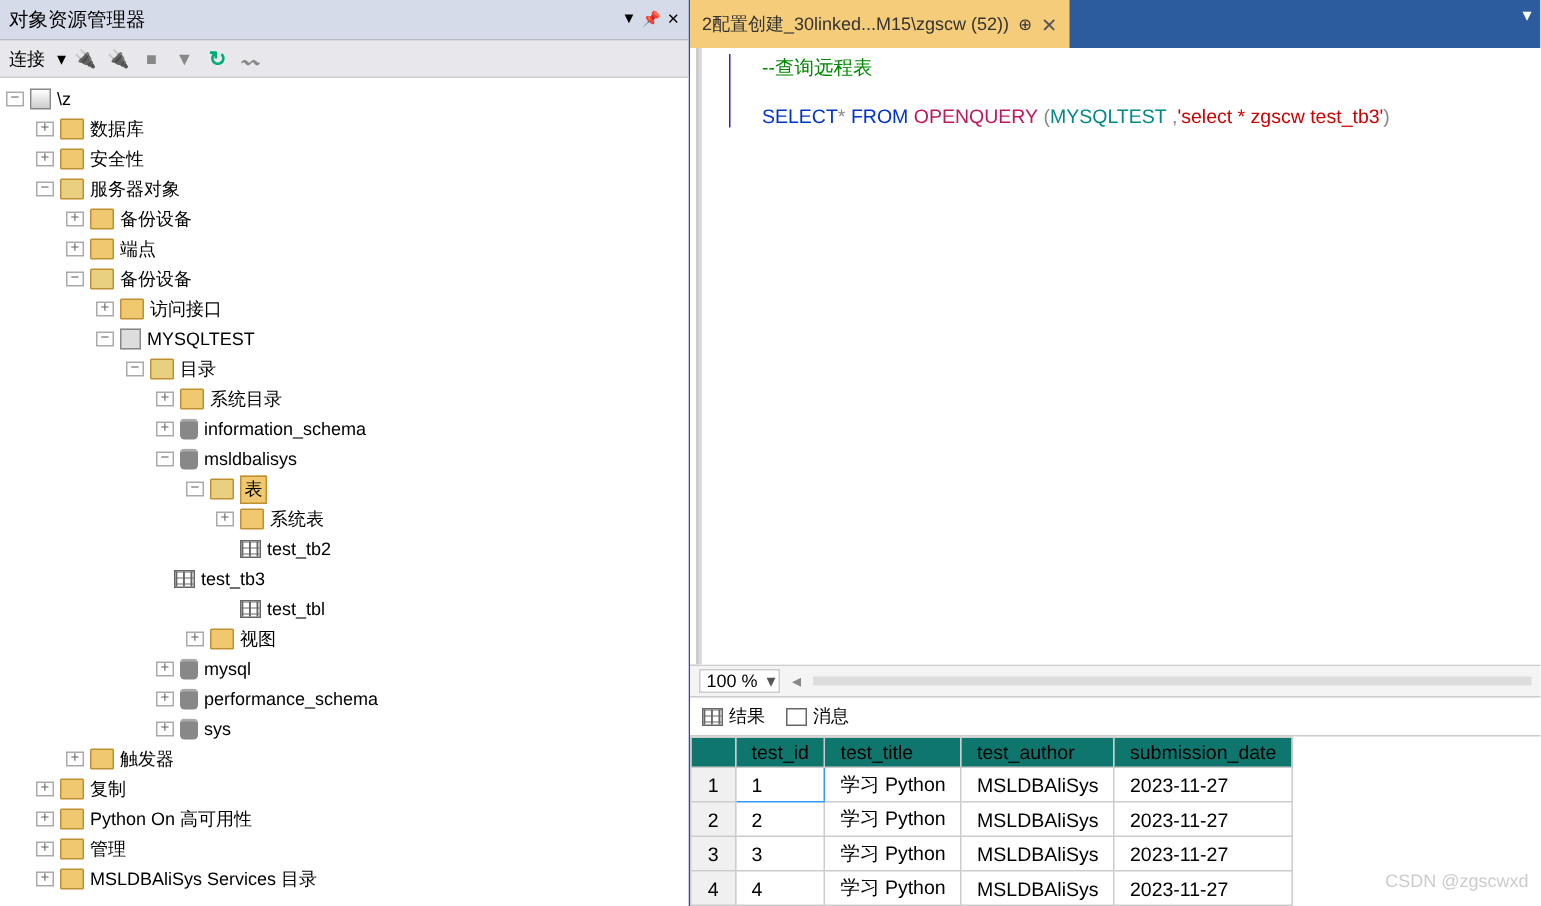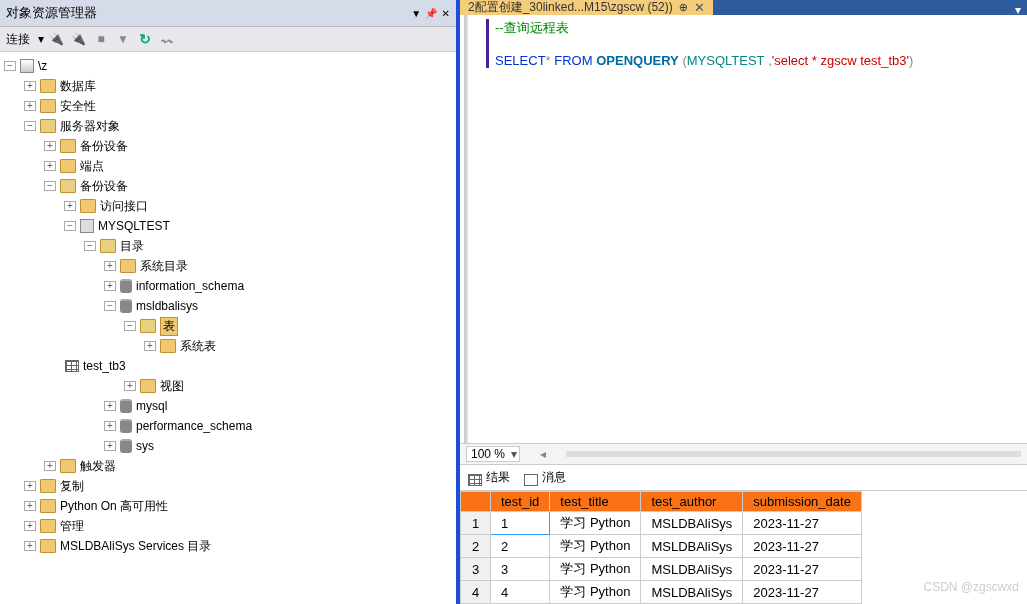--- a/index.html
+++ b/index.html
@@ -1,19 +1,19 @@
 <!DOCTYPE html>
 <html><head>
 <meta charset="utf-8">
 <style>
 * { box-sizing: border-box; margin: 0; padding: 0; font-family: "Microsoft YaHei", Arial, sans-serif; }
 body { width: 1027px; height: 604px; display: flex; font-size: 12px; background: #fff; overflow: hidden; position: relative; }
 
 
-.left-panel { width: 460px; height: 100%; border-right: 4px solid #1d4ed8; display: flex; flex-direction: column; background: #e8e8ec; }
+.left-panel { width: 460px; height: 100%; border-right: 1px solid #1d4ed8; display: flex; flex-direction: column; background: #e8e8ec; }
 .panel-header { background: #d6dbe9; border-bottom: 1px solid #b8b8c0; padding: 4px 6px; display: flex; justify-content: space-between; align-items: center; font-size: 13px; }
 .panel-header-controls { display: flex; gap: 4px; }
 .panel-header-controls span { font-size: 10px; cursor: pointer; }
 .toolbar { background: #e8e8ec; border-bottom: 1px solid #ccc; padding: 3px 6px; display: flex; align-items: center; gap: 4px; }
 .toolbar-label { margin-right: 4px; }
 .toolbar-btn { width: 18px; height: 18px; display: inline-flex; align-items: center; justify-content: center; cursor: pointer; }
 .refresh-icon { color: #0a7; font-weight: bold; font-size: 14px; }
 .pulse-icon { color: #888; }
 
 
@@ -23,47 +23,47 @@
 .folder-icon { width: 16px; height: 14px; background: #f0c870; border: 1px solid #c09030; border-radius: 1px; margin-right: 4px; position: relative; }
 .folder-icon.open { background: #e8d080; }
 .db-icon { width: 12px; height: 14px; background: #888; border-radius: 3px 3px 3px 3px; margin-right: 4px; border-top: 2px solid #aaa; }
 .srv-icon { width: 14px; height: 14px; background: linear-gradient(#fff,#ccc); border: 1px solid #888; margin-right: 4px; }
 .link-icon { width: 14px; height: 14px; background: #ddd; border: 1px solid #888; margin-right: 4px; }
 .table-icon { width: 14px; height: 12px; background: #fff; border: 1px solid #666; margin-right: 4px; background-image: linear-gradient(#666 1px, transparent 1px), linear-gradient(90deg, #666 1px, transparent 1px); background-size: 5px 4px; }
 .sel { background: #f0c870; border: 1px solid #c09030; padding: 0 2px; }
 
 
 .right-panel { flex: 1; display: flex; flex-direction: column; }
-.tab-bar { background: #2d5c9e; height: 15px; display: flex; align-items: stretch; }
+.tab-bar { background: #2d5c9e; height: 32px; display: flex; align-items: stretch; }
 .tab { background: #f5cc7a; color: #333; padding: 3px 8px; display: flex; align-items: center; gap: 6px; font-size: 12px; }
 .tab-close { cursor: pointer; color: #555; font-size: 13px; }
 .tab-pin { cursor: pointer; font-size: 11px; }
 
 .editor { flex: 1; background: #fff; padding: 4px 8px; font-family: Consolas, monospace; font-size: 13px; position: relative; border-left: 2px solid #ccc; margin-left: 4px; }
 .editor .line { display: flex; align-items: center; }
 .sql-comment { color: #008800; }
 .sql-keyword { color: #0033cc; }
-.sql-func { color: #0369a1; font-weight: bold; }
+.sql-func { color: #be185d; }
 .sql-id { color: #008888; }
 .sql-str { color: #cc0000; }
 .sql-paren { color: #888; }
 
-.zoom-bar { border-top: 1px solid #ccc; border-bottom: 1px solid #ccc; padding: 2px 6px; display: flex; align-items: center; gap: 20px; background: #f4f4f4; font-size: 12px; }
+.zoom-bar { border-top: 1px solid #ccc; border-bottom: 1px solid #ccc; padding: 2px 6px; display: flex; align-items: center; gap: 8px; background: #f4f4f4; font-size: 12px; }
 .zoom-dd { border: 1px solid #ccc; padding: 0 14px 0 4px; position: relative; background: #fff; }
 .zoom-dd::after { content: "▾"; position: absolute; right: 2px; color: #555; }
 
 .tabs2 { display: flex; border-bottom: 1px solid #ccc; padding: 2px 4px; gap: 6px; align-items: center; }
-.tab2 { display: flex; align-items: flex-end; gap: 4px; padding: 2px 4px; }
+.tab2 { display: flex; align-items: center; gap: 4px; padding: 2px 4px; }
 .result-icon { width: 14px; height: 12px; background: #fff; border: 1px solid #666; background-image: linear-gradient(#666 1px, transparent 1px), linear-gradient(90deg, #666 1px, transparent 1px); background-size: 5px 4px; }
 .msg-icon { width: 14px; height: 12px; background: #fff; border: 1px solid #666; }
 
 .grid { font-family: Consolas, monospace; font-size: 13px; }
 .grid table { border-collapse: collapse; }
 .grid th, .grid td { border: 1px solid #ccc; padding: 2px 10px; text-align: left; font-weight: normal; }
-.grid th { background: #f97316; }
+.grid th { background: #0f766e; }
 .grid .rownum { background: #f0f0f0; text-align: center; width: 30px; }
 .grid .cell-sel { border: 1px solid #3399ff; }
 
 .watermark { position: absolute; right: 8px; bottom: 10px; color: #ccc; font-size: 12px; }
 </style>
 </head>
 <body>
 
 <div class="left-panel">
   <div class="panel-header">
@@ -161,23 +161,31 @@
         <span class="tree-toggle">−</span>
         <span class="folder-icon open"></span>
         <span class="sel">表</span>
       </div>
 
     <div class="tree-node" style="padding-left:144px;">
         <span class="tree-toggle">+</span>
         <span class="folder-icon"></span>
         <span>系统表</span>
       </div>
-    <div class="tree-node" style="padding-left:65px;text-align:right;">
+    <div class="tree-node" style="padding-left:160px;">
+        <span class="table-icon"></span>
+        <span>test_tb2</span>
+      </div>
+    <div class="tree-node" style="padding-left:116px;text-align:right;">
         <span class="table-icon"></span>
         <span>test_tb3</span>
+      </div>
+    <div class="tree-node" style="padding-left:160px;">
+        <span class="table-icon"></span>
+        <span>test_tbl</span>
       </div>
 
     <div class="tree-node" style="padding-left:124px;">
         <span class="tree-toggle">+</span>
         <span class="folder-icon"></span>
         <span>视图</span>
       </div>
 
     <div class="tree-node" style="padding-left:104px;">
         <span class="tree-toggle">+</span>
@@ -231,21 +239,21 @@
       <span class="tab-pin">⊕</span>
       <span class="tab-close">✕</span>
     </div>
     <div style="flex:1;"></div>
     <span style="color:#fff;padding:3px 6px;cursor:pointer;">▾</span>
   </div>
 
   <div class="editor">
     <div style="position:absolute;left:0;top:0;bottom:0;width:2px;background:#ddd;"></div>
     <div style="padding-left:12px;">
-      <div style="border-left:3px solid #4c1d95; padding-left:6px;">
+      <div style="border-left:1px solid #4c1d95; padding-left:21px;">
       <div class="line">
             <span class="sql-comment">--查询远程表</span>
           </div>
       <div class="line" style="height:16px;"></div>
       <div class="line">
         <span class="sql-keyword">SELECT</span><span class="sql-paren">*</span>&nbsp;<span class="sql-keyword">FROM</span>&nbsp;<span class="sql-func">OPENQUERY</span>&nbsp;<span class="sql-paren">(</span><span class="sql-id">MYSQLTEST</span>&nbsp;<span class="sql-paren">,</span><span class="sql-str">'select * zgscw test_tb3'</span><span class="sql-paren">)</span>
       </div>
       </div>
     </div>
   </div>

